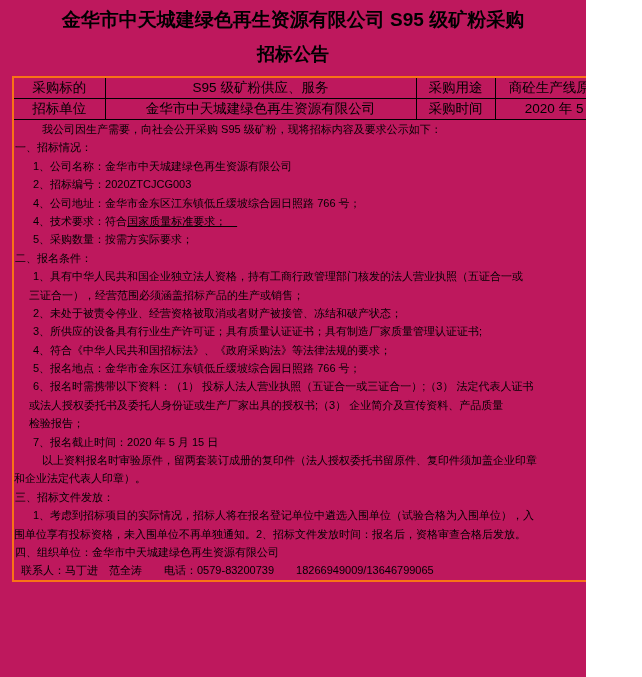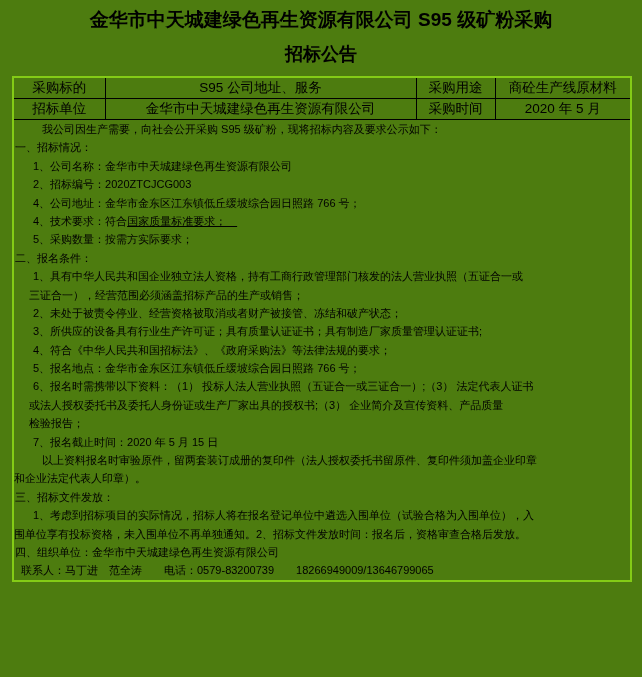--- a/index.html
+++ b/index.html
@@ -1,19 +1,19 @@
 <!DOCTYPE html>
 <html><head>
 <meta charset="utf-8">
 <style>
   html,body { margin:0; padding:0; background:#ffffff; }
   .page {
     position:relative;
-    width:642px; height:677px;
-    background:#4d7c0f;
+    width:586px; height:677px;
+    background:#be185d;
     color:#000;
     font-family:"Liberation Sans", sans-serif;
     overflow:hidden;
   }
   .title {
     padding-top:8px;
     text-align:center;
     font-weight:bold;
     font-size:19px;
     line-height:23px;
@@ -23,21 +23,21 @@
     text-align:center;
     font-weight:bold;
     font-size:18px;
     line-height:21px;
   }
   table.doc-table {
     border-collapse:collapse;
     table-layout:fixed;
     margin:11px 0 0 12px;
     width:618px;
-    border:2px solid #84cc16;
+    border:2px solid #f97316;
   }
   table.doc-table td {
     border:1px solid #000;
     padding:0;
     font-size:13.5px;
     overflow:hidden;
     vertical-align:middle;
   }
   tr.r1 td, tr.r2 td { height:20px; text-align:center; }
   td.sechead { height:18px; text-align:left; padding-left:5px; }
@@ -74,21 +74,21 @@
   <table class="doc-table">
     <colgroup>
       <col style="width:92px">
       <col style="width:311px">
       <col style="width:79px">
       <col style="width:136px">
     </colgroup>
     <tbody>
       <tr class="r1">
         <td>采购标的</td>
-        <td>S95 公司地址、服务</td>
+        <td>S95 级矿粉供应、服务</td>
         <td>采购用途</td>
         <td>商砼生产线原材料</td>
       </tr>
       <tr class="r2">
         <td>招标单位</td>
         <td>金华市中天城建绿色再生资源有限公司</td>
         <td>采购时间</td>
         <td>2020 年 5 月</td>
       </tr>
       <tr class="r4">

